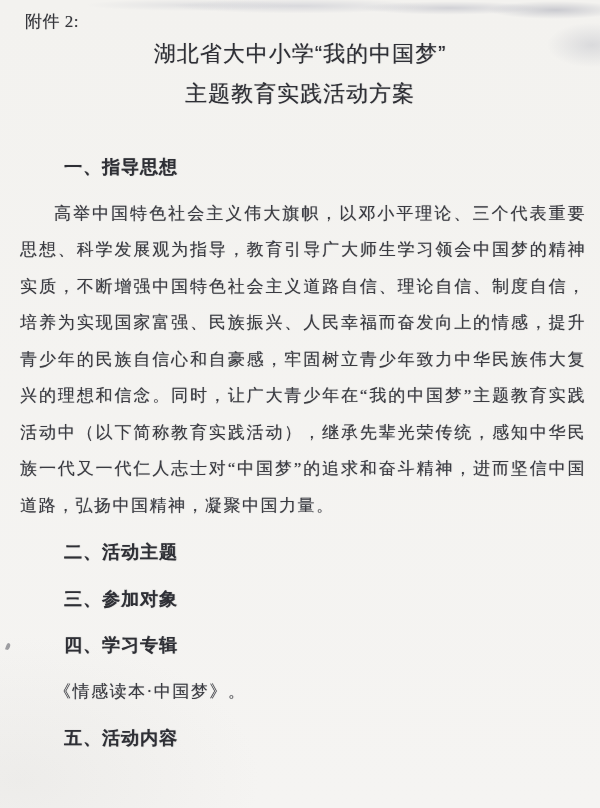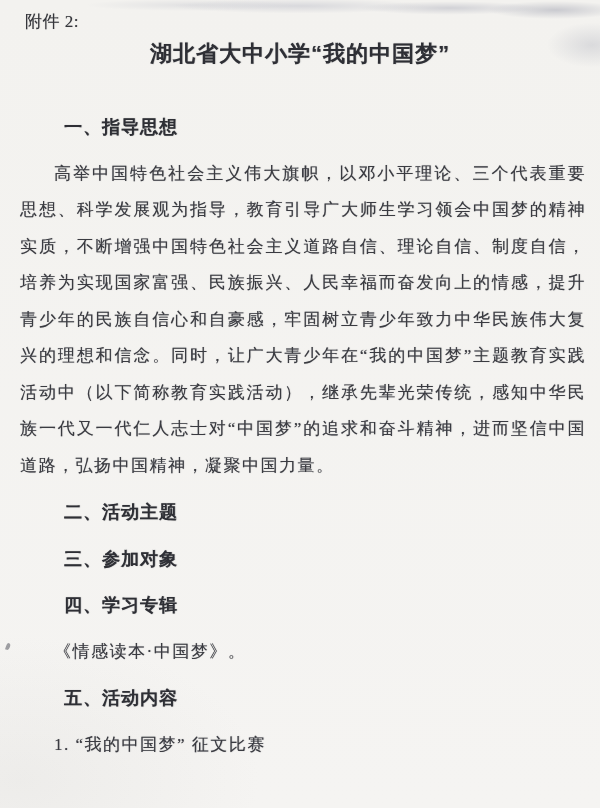--- a/index.html
+++ b/index.html
@@ -48,21 +48,21 @@
     margin: 10px 0 0 25px;
     font-size: 17px;
     line-height: 24px;
     letter-spacing: 0.5px;
     text-shadow: 0.3px 0.3px 0.7px rgba(60,60,66,0.45);
   }
   .title {
     position: relative;
     text-align: center;
     font-family: "Liberation Sans", sans-serif;
-    font-weight: bold;
+    font-weight: normal;
     font-size: 22px;
     line-height: 40px;
     letter-spacing: 1px;
     color: #2e2f35;
     text-shadow: 0.4px 0.4px 0.8px rgba(46,47,53,0.5);
   }
   .content {
     position: relative;
     margin: 35px 10px 0 16px;
   }
@@ -91,30 +91,30 @@
 </style>
 </head>
 <body>
 
 <div class="page">
   <div class="speck"></div>
 
   <div class="attachment">附件 2:</div>
 
   <div class="title">湖北省大中小学“我的中国梦”</div>
+  <div class="title">主题教育实践活动方案</div>
 
   <div class="content">
 
     <h2 class="section-heading">一、指导思想</h2>
     <p class="section-paragraph">高举中国特色社会主义伟大旗帜，以邓小平理论、三个代表重要思想、科学发展观为指导，教育引导广大师生学习领会中国梦的精神实质，不断增强中国特色社会主义道路自信、理论自信、制度自信，培养为实现国家富强、民族振兴、人民幸福而奋发向上的情感，提升青少年的民族自信心和自豪感，牢固树立青少年致力中华民族伟大复兴的理想和信念。同时，让广大青少年在“我的中国梦”主题教育实践活动中（以下简称教育实践活动），继承先辈光荣传统，感知中华民族一代又一代仁人志士对“中国梦”的追求和奋斗精神，进而坚信中国道路，弘扬中国精神，凝聚中国力量。</p>
 
     <h2 class="section-heading">二、活动主题</h2>
 
     <h2 class="section-heading">三、参加对象</h2>
 
     <h2 class="section-heading">四、学习专辑</h2>
     <p class="section-paragraph">《情感读本·中国梦》。</p>
 
     <h2 class="section-heading">五、活动内容</h2>
-    <p class="section-paragraph">1. “我的中国梦” 征文比赛</p>
 
   </div>
 </div>
 
 </body></html>

